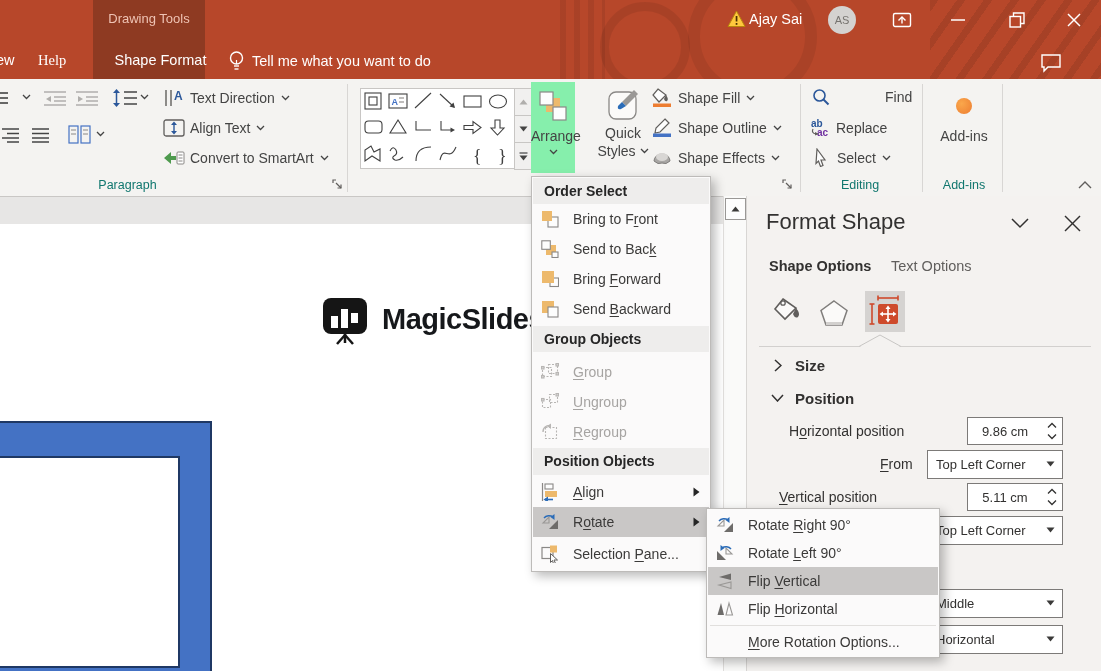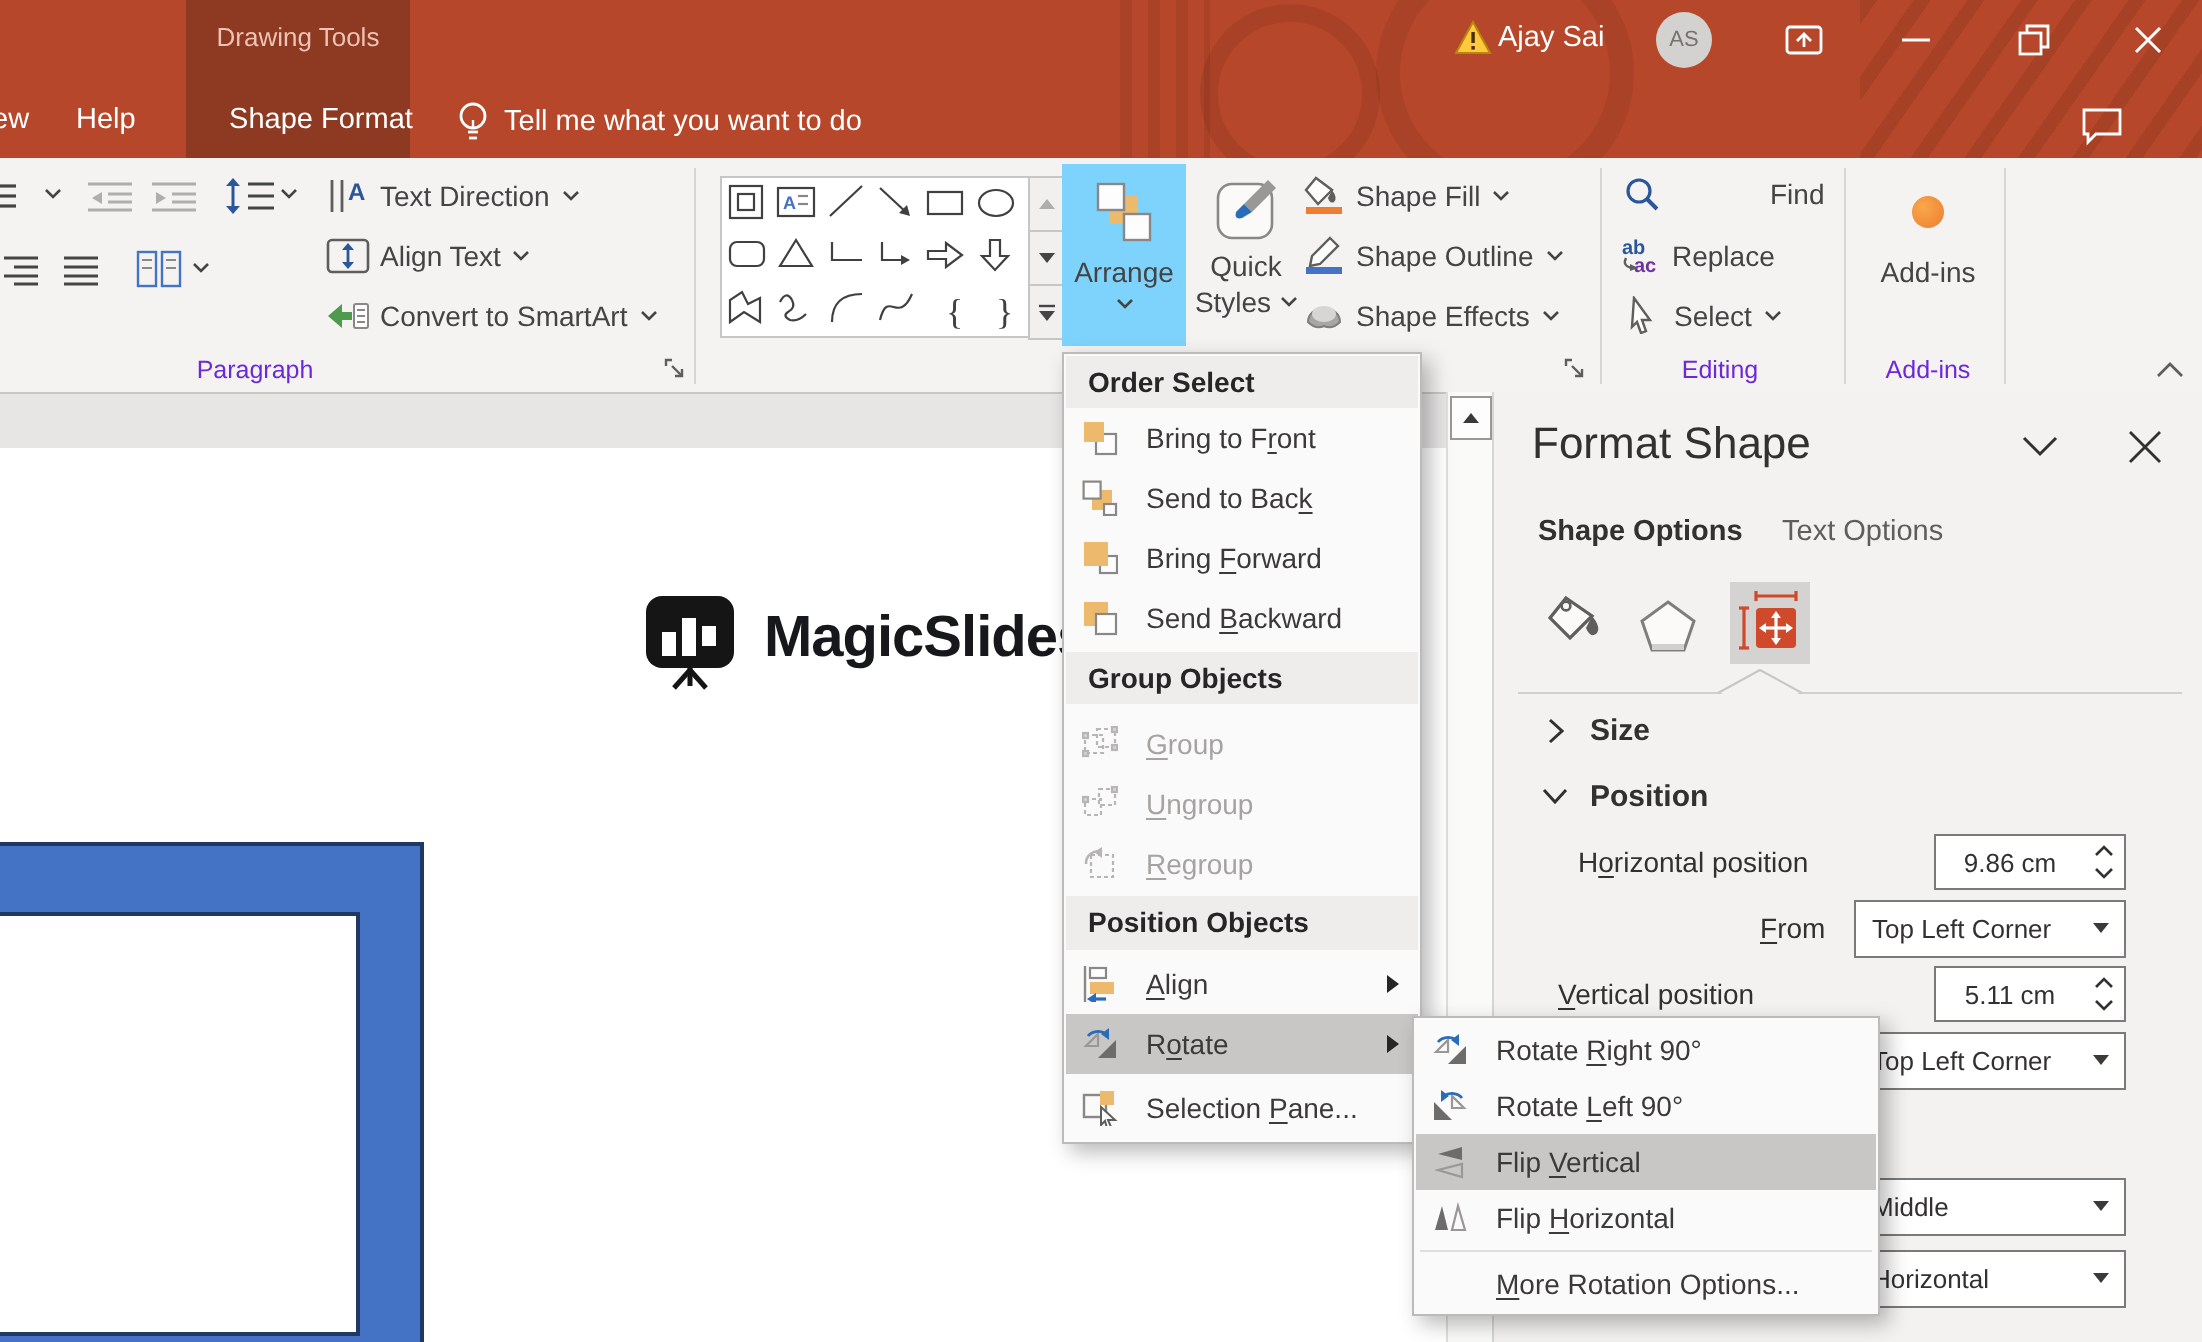--- a/index.html
+++ b/index.html
@@ -14,25 +14,25 @@
   .deco{position:absolute;pointer-events:none;}
   #ctxblock{left:93px;top:0;width:112px;height:79px;background:#8E3A22;text-align:center;}
   #ctxlabel{left:93px;top:11px;width:112px;text-align:center;color:#EFC3B4;font-size:13px;}
   .ttxt{color:#fff;font-size:14.5px;}
   #avatar{left:828px;top:6px;width:28px;height:28px;border-radius:50%;background:#D4D2D0;
           color:#76736F;font-size:11px;line-height:28px;text-align:center;}
 
   
   #ribbon{left:0;top:79px;width:1101px;height:117px;background:#F4F3F1;}
   .vdiv{width:1px;background:#D8D6D4;}
-  .grouplabel{color:#6d28d9;font-size:12.5px;text-align:center;}
+  .grouplabel{color:#0f766e;font-size:12.5px;text-align:center;}
   .rlabel{color:#444;font-size:14px;white-space:nowrap;}
   .chev{width:9px;height:6px;}
   .bigbtn{text-align:center;}
-  #arrangeBtn{left:531px;top:82px;width:62px;height:91px;background:#7dd3fc;}
+  #arrangeBtn{left:531px;top:82px;width:44px;height:91px;background:#86efac;}
   .gal{left:360px;top:88px;width:153px;height:79px;background:#fff;border:1px solid #C8C6C4;}
   .galbtn{left:514px;width:17px;height:26px;background:#F1F0EF;border:1px solid #C8C6C4;
           display:flex;align-items:center;justify-content:center;}
 
   
   #graybar{left:0;top:196px;width:723px;height:28px;background:#E7E6E5;border-top:1px solid #C9C7C5;}
   #slide{left:0;top:224px;width:723px;height:447px;background:#fff;}
   #vscroll{left:723px;top:196px;width:23px;height:475px;background:#FAFAF9;
            border-left:1px solid #E1DFDD;border-right:1px solid #E1DFDD;}
   #frame-outer{left:-34px;top:421px;width:242px;height:280px;background:#4472C4;border:2px solid #1F3864;}
@@ -102,21 +102,21 @@
         </svg>
     </div>
     <div class="abs" style="left:1064px;top:10px;">
       <svg width="20" height="20" viewBox="0 0 20 20">
           <line x1="4" y1="4" x2="16" y2="16" stroke="#fff" stroke-width="1.5"></line>
           <line x1="16" y1="4" x2="4" y2="16" stroke="#fff" stroke-width="1.5"></line>
         </svg>
     </div>
 
     <div class="abs ttxt" style="left:-4px;top:52px;">ew</div>
-    <div class="abs ttxt" style="left:38px;top:52px;">Help</div>
+    <div class="abs ttxt" style="left:38px;top:52px;font-family:Liberation Serif, serif;">Help</div>
     <div class="abs ttxt" style="left:93px;top:52px;width:135px;text-align:center;">Shape Format</div>
     <div class="abs" style="left:227px;top:50px;">
       <svg width="19" height="22" viewBox="0 0 19 22">
           <circle cx="9.5" cy="8" r="6" fill="none" stroke="#fff" stroke-width="1.4"></circle>
           <line x1="7" y1="16" x2="12" y2="16" stroke="#fff" stroke-width="1.4"></line>
           <line x1="7.5" y1="19" x2="11.5" y2="19" stroke="#fff" stroke-width="1.4"></line>
           <line x1="9.5" y1="10" x2="9.5" y2="14" stroke="#fff" stroke-width="1.2"></line>
         </svg>
     </div>
     <div class="abs ttxt" style="left:252px;top:53px;">Tell me what you want to do</div>

